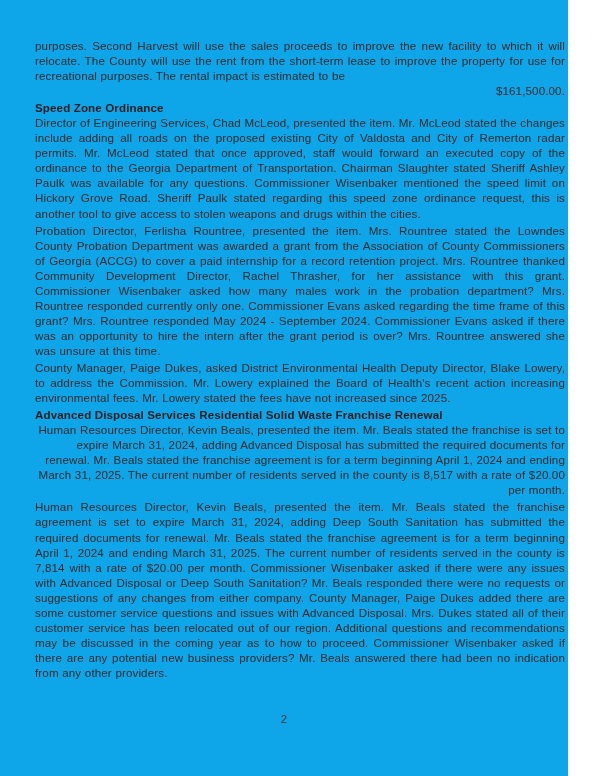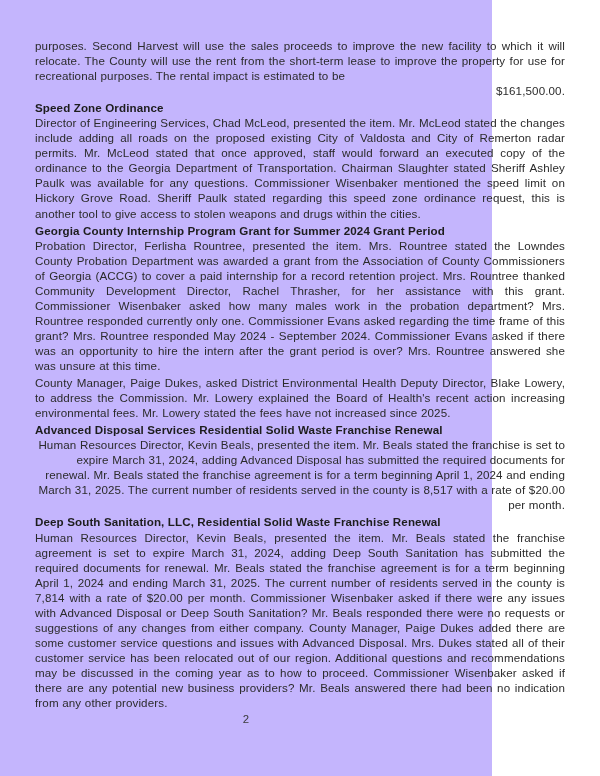--- a/index.html
+++ b/index.html
@@ -9,25 +9,25 @@
   }
   body {
     width: 600px;
     height: 776px;
     font-family: "Liberation Sans", sans-serif;
     color: #262626;
     -webkit-font-smoothing: antialiased;
   }
   .page {
     position: relative;
-    width: 492px;
+    width: 568px;
     height: 776px;
     box-sizing: border-box;
     padding: 38px 35px 0 35px;
-    background: #c4b5fd;
+    background: #0ea5e9;
   }
   .doc-body {
     width: 530px;
   }
   p.para {
     margin: 0;
     font-size: 11.6px;
     line-height: 15.05px;
     text-align: justify;
     text-justify: inter-word;
@@ -73,34 +73,32 @@
       <p class="para">purposes.  Second Harvest will use the sales proceeds to improve the new facility to which it will relocate.  The County will use the rent from the short-term lease to improve the property for use for recreational purposes.  The rental impact is estimated to be</p>
       <p class="para ragged">$161,500.00.</p>
     </div>
 
     <div class="section">
       <h2 class="section-heading">Speed Zone Ordinance</h2>
       <p class="para">Director of Engineering Services, Chad McLeod, presented the item.  Mr. McLeod stated the changes include adding all roads on the proposed existing City of Valdosta and City of Remerton radar permits.  Mr. McLeod stated that once approved, staff would forward an executed copy of the ordinance to the Georgia Department of Transportation.  Chairman Slaughter stated Sheriff Ashley Paulk was available for any questions.  Commissioner Wisenbaker mentioned the speed limit on Hickory Grove Road.  Sheriff Paulk stated regarding this speed zone ordinance request, this is another tool to give access to stolen weapons and drugs within the cities.</p>
     </div>
 
     <div class="section">
-      <h2 class="section-heading">Georgia County Internship Program Grant for Summer 2024 Grant Period</h2>
       <p class="para">Probation Director, Ferlisha Rountree, presented the item.  Mrs. Rountree stated the Lowndes County Probation Department was awarded a grant from the Association of County Commissioners of Georgia (ACCG) to cover a paid internship for a record retention project.  Mrs. Rountree thanked Community Development Director, Rachel Thrasher, for her assistance with this grant.  Commissioner Wisenbaker asked how many males work in the probation department?  Mrs. Rountree responded currently only one.  Commissioner Evans asked regarding the time frame of this grant?  Mrs. Rountree responded May 2024 - September 2024.  Commissioner Evans asked if there was an opportunity to hire the intern after the grant period is over?  Mrs. Rountree answered she was unsure at this time.</p>
     </div>
 
     <div class="section">
       <p class="para">County Manager, Paige Dukes, asked District Environmental Health Deputy Director, Blake Lowery, to address the Commission.  Mr. Lowery explained the Board of Health's recent action increasing environmental fees.  Mr. Lowery stated the fees have not increased since 2025.</p>
     </div>
 
     <div class="section">
       <h2 class="section-heading">Advanced Disposal Services Residential Solid Waste Franchise Renewal</h2>
       <p class="para ragged">Human Resources Director, Kevin Beals, presented the item.  Mr. Beals stated the franchise is set to expire March 31, 2024, adding Advanced Disposal has submitted the required documents for renewal. Mr. Beals stated the franchise agreement is for a term beginning April 1, 2024 and ending March 31, 2025.  The current number of residents served in the county is 8,517 with a rate of $20.00 per month.</p>
     </div>
 
     <div class="section">
-      <h2 class="section-heading">Deep South Sanitation, LLC, Residential Solid Waste Franchise Renewal</h2>
       <p class="para">Human Resources Director, Kevin Beals, presented the item.  Mr. Beals stated the franchise agreement is set to expire March 31, 2024, adding Deep South Sanitation has submitted the required documents for renewal. Mr. Beals stated the franchise agreement is for a term beginning April 1, 2024 and ending March 31, 2025.  The current number of residents served in the county is 7,814 with a rate of $20.00 per month.  Commissioner Wisenbaker asked if there were any issues with Advanced Disposal or Deep South Sanitation?  Mr. Beals responded there were no requests or suggestions of any changes from either company.  County Manager, Paige Dukes added there are some customer service questions and issues with Advanced Disposal.  Mrs. Dukes stated all of their customer service has been relocated out of our region.  Additional questions and recommendations may be discussed in the coming year as to how to proceed.  Commissioner Wisenbaker asked if there are any potential new business providers?  Mr. Beals answered there had been no indication from any other providers.</p>
     </div>
 
   </div>
 
   <div class="page-number">2</div>
 </div>
 
 </body></html>

